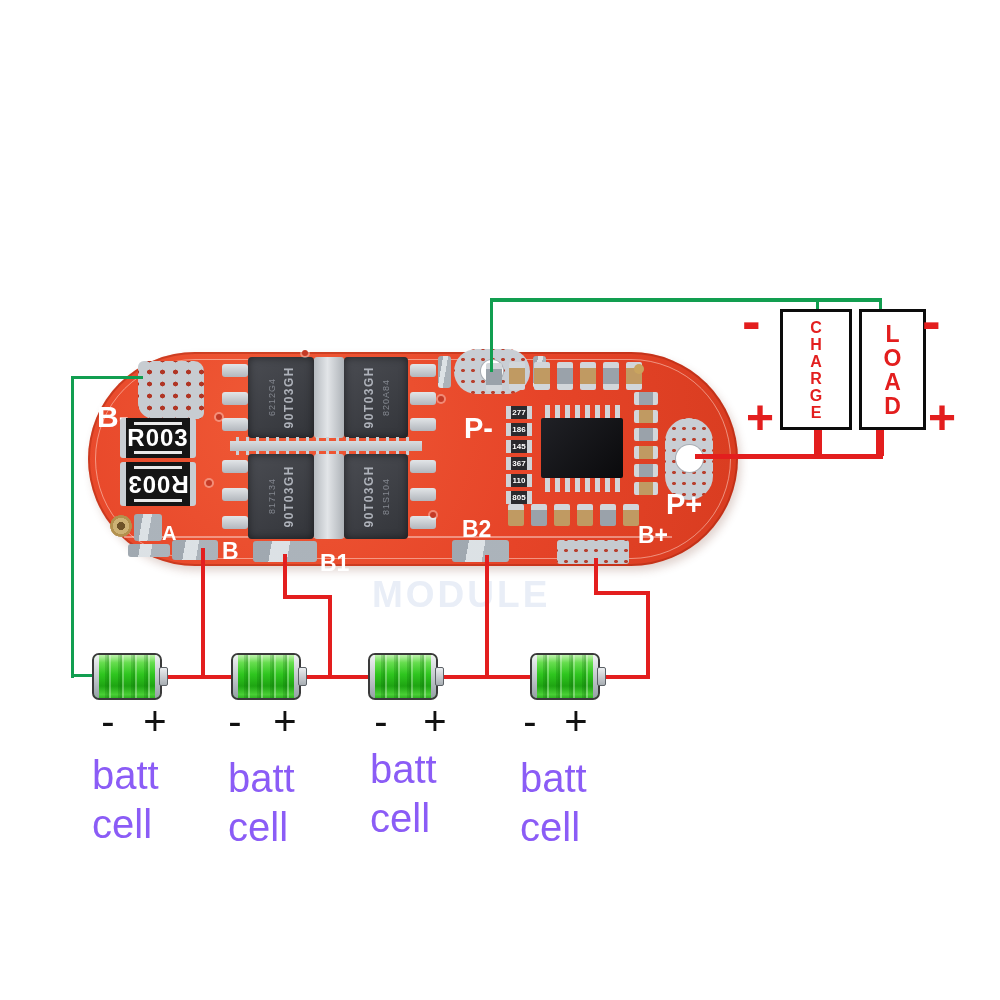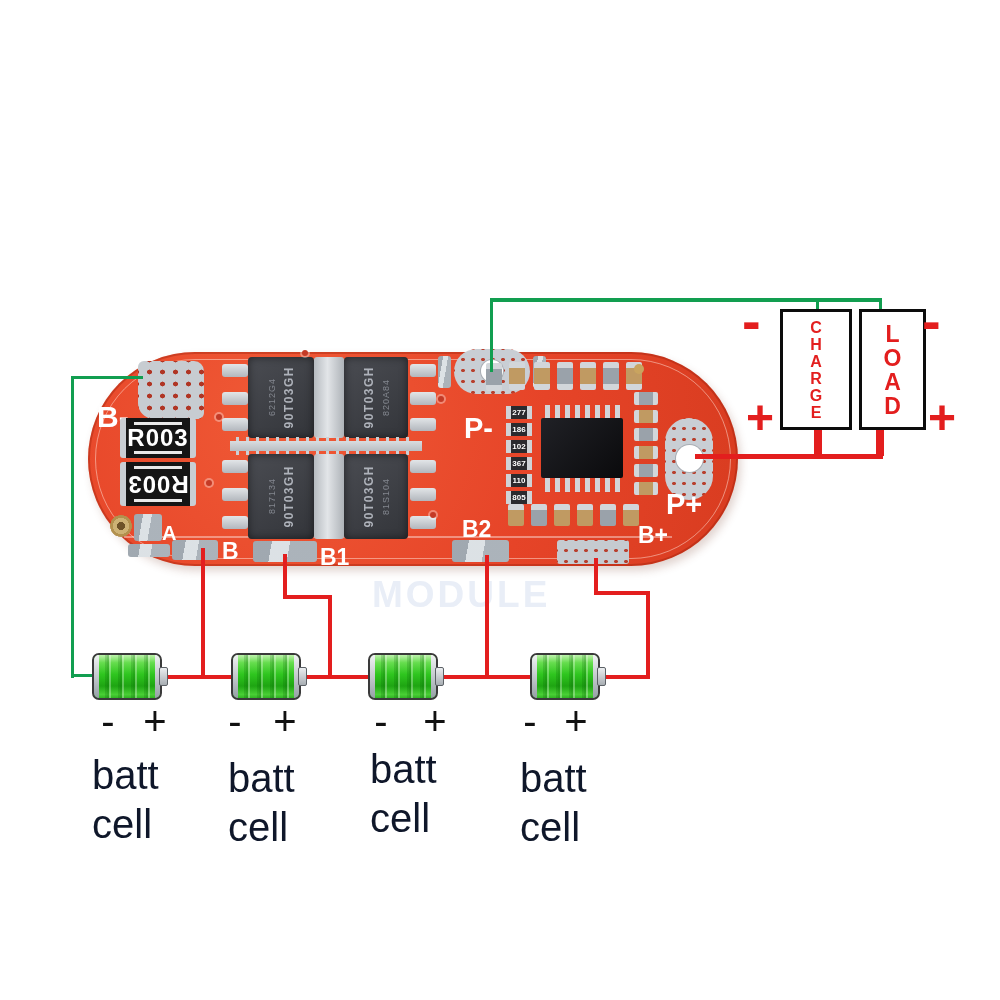--- a/index.html
+++ b/index.html
@@ -77,21 +77,21 @@
   .bat{position:absolute;top:653px;width:70px;height:47px;z-index:6;}
   .bat .body{position:absolute;left:0;top:0;right:0;bottom:0;border:2px solid #3a3a3a;border-radius:7px;overflow:hidden;
        background:linear-gradient(180deg,#bdf2ab 0%,#66dd4e 18%,#2fc61f 45%,#1ea512 72%,#49cf35 92%,#2fb322 100%);}
   .bat .stripes{position:absolute;left:0;top:0;right:0;bottom:0;
        background:repeating-linear-gradient(90deg, rgba(0,90,0,.28) 0 2px, rgba(255,255,255,.30) 2px 4px, transparent 4px 11px, rgba(0,80,0,.18) 11px 13px);}
   .bat .capL{position:absolute;left:0;top:0;bottom:0;width:5px;background:linear-gradient(#f0f2f3,#96a0a6);}
   .bat .capR{position:absolute;right:0;top:0;bottom:0;width:5px;background:linear-gradient(#f0f2f3,#96a0a6);}
   .bat .nub{position:absolute;right:-6px;top:14px;width:7px;height:17px;border:1px solid #5c6166;border-radius:2px;
        background:linear-gradient(#eceef0,#a8aeb3);}
   .bsign{position:absolute;top:701px;width:30px;text-align:center;font-size:40px;color:#111;z-index:2;line-height:1;}
-  .bname{position:absolute;font-size:40px;color:#0f172a;z-index:2;line-height:1.18;}
+  .bname{position:absolute;font-size:40px;color:#8b5cf6;z-index:2;line-height:1.18;}
 
   
   .fours{position:absolute;left:797px;top:592px;font-size:110px;color:#000;letter-spacing:-3px;z-index:2;line-height:1;}
   .wm{position:absolute;z-index:0;font-weight:700;letter-spacing:3px;font-size:37px;line-height:1;}
   .wm1{left:372px;top:576px;color:#e9eef7;}
   .wm2{left:529px;top:567px;color:#ffffff;background:#dbe7f5;padding:4px 8px 7px;border-radius:8px;}
 </style>
 </head>
 <body>
 
@@ -181,21 +181,21 @@
     <div class="pad" style="left:445px;top:4px;width:13px;height:32px;"></div>
     <div class="hole" style="left:393px;top:8px;width:22px;height:22px;"></div>
     <div class="slabel" style="left:376px;top:62px;font-size:29px;">P-</div>
 
     <div class="icpins" style="left:457px;top:53px;width:78px;height:14px;"></div>
     <div class="ic" style="left:453px;top:66px;width:82px;height:60px;"></div>
     <div class="icpins" style="left:457px;top:126px;width:78px;height:14px;"></div>
 
     <div class="smdcode" style="left:418px;top:54px;">277</div>
     <div class="smdcode" style="left:418px;top:71px;">186</div>
-    <div class="smdcode" style="left:418px;top:88px;">102</div>
+    <div class="smdcode" style="left:418px;top:88px;">145</div>
     <div class="smdcode" style="left:418px;top:105px;">367</div>
     <div class="smdcode" style="left:418px;top:122px;">110</div>
     <div class="smdcode" style="left:418px;top:139px;">805</div>
 
     <div class="capv gry" style="left:398px;top:11px;"></div>
     <div class="capv tan" style="left:421px;top:10px;"></div>
     <div class="capv tan" style="left:446px;top:10px;"></div>
     <div class="capv gry" style="left:469px;top:10px;"></div>
     <div class="capv tan" style="left:492px;top:10px;"></div>
     <div class="capv gry" style="left:515px;top:10px;"></div>
@@ -223,21 +223,21 @@
 
     <div class="ovalpad holedots" style="left:577px;top:66px;width:48px;height:82px;"></div>
     <div class="hole" style="left:588px;top:93px;width:27px;height:27px;"></div>
     <div class="slabel" style="left:578px;top:138px;font-size:29px;">P+</div>
     <div class="slabel" style="left:550px;top:172px;font-size:23px;">B+</div>
 
     <div class="pad" style="left:40px;top:192px;width:42px;height:13px;"></div>
     <div class="pad" style="left:84px;top:188px;width:46px;height:20px;"></div>
     <div class="slabel" style="left:134px;top:188px;font-size:23px;">B</div>
     <div class="pad" style="left:165px;top:189px;width:64px;height:21px;"></div>
-    <div class="slabel" style="left:232px;top:194px;font-size:23px;">B1</div>
+    <div class="slabel" style="left:232px;top:200px;font-size:23px;">B1</div>
     <div class="slabel" style="left:374px;top:166px;font-size:23px;">B2</div>
     <div class="pad" style="left:364px;top:188px;width:57px;height:22px;"></div>
     <div class="pad holedots" style="left:469px;top:188px;width:72px;height:24px;"></div>
   </div>
 
   <div class="tbox" style="left:780px;top:309px;width:66px;height:115px;">
     <div class="vword" style="width:13px;font-size:16px;line-height:17px;">CHARGE</div>
   </div>
   <div class="tbox" style="left:859px;top:309px;width:61px;height:115px;">
     <div class="vword" style="width:18px;font-size:23px;line-height:24px;">LOAD</div>

